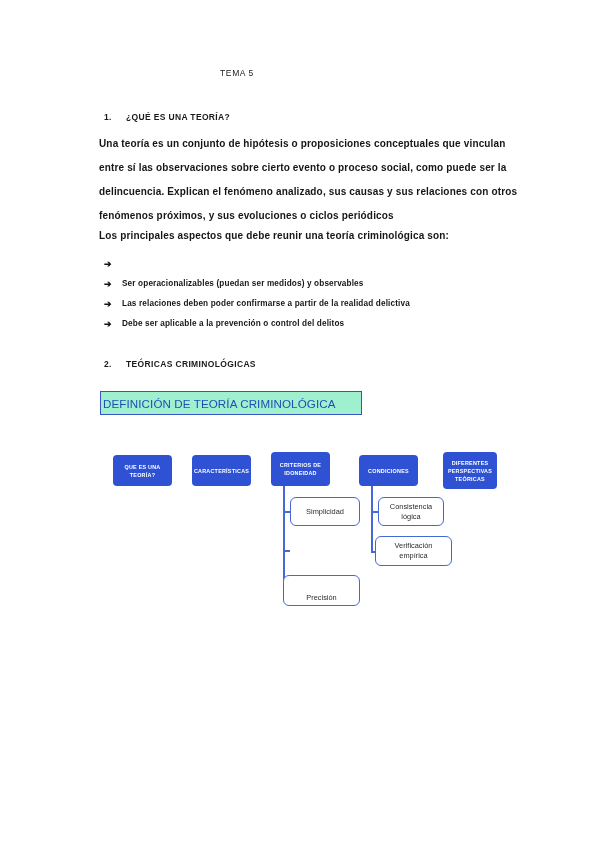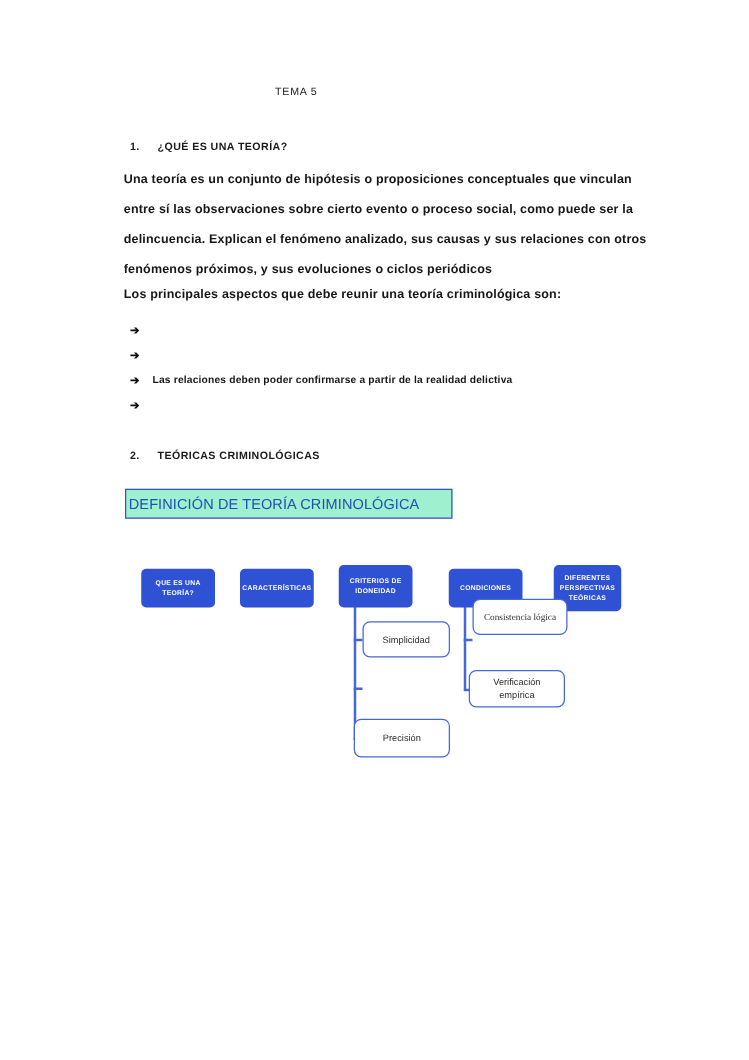--- a/index.html
+++ b/index.html
@@ -170,27 +170,29 @@
 <div class="para" id="para1">Una teoría es un conjunto de hipótesis o proposiciones conceptuales que vinculan entre sí las observaciones sobre cierto evento o proceso social, como puede ser la delincuencia. Explican el fenómeno analizado, sus causas y sus relaciones con otros fenómenos próximos, y sus evoluciones o ciclos periódicos</div>
 
 <div class="para" id="para2">Los principales aspectos que debe reunir una teoría criminológica son:</div>
 
 <div class="bullets">
   <div class="bullet-row">
     <span class="bullet-arrow">➔</span>
   </div>
   <div class="bullet-row">
     <span class="bullet-arrow">➔</span>
+    <span class="bullet-text">Ser operacionalizables (puedan ser medidos) y observables</span>
   </div>
   <div class="bullet-row">
     <span class="bullet-arrow">➔</span>
     <span class="bullet-text">Las relaciones deben poder confirmarse a partir de la realidad delictiva</span>
   </div>
   <div class="bullet-row">
     <span class="bullet-arrow">➔</span>
+    <span class="bullet-text">Debe ser aplicable a la prevención o control del delitos</span>
   </div>
 </div>
 
 <div class="section-heading" id="sec2">
   <span class="num">2.</span><span>TEÓRICAS CRIMINOLÓGICAS</span>
 </div>
 
 <div class="banner">
   <span class="banner-text">DEFINICIÓN DE TEORÍA CRIMINOLÓGICA</span>
 </div>
@@ -224,25 +226,25 @@
 
   <div class="node top" style="left:443px; top:452px; width:54px; height:37px;">
     <span>DIFERENTES PERSPECTIVAS TEÓRICAS</span>
   </div>
 
   <div class="node sub" style="left:290px; top:497px; width:70px; height:29px;justify-content:center;">
     <span>Simplicidad</span>
   </div>
 
 
-  <div class="node sub" style="left:283px; top:575px; width:77px; height:31px;">
+  <div class="node sub" style="left:283px; top:575px; width:77px; height:31px;align-items:flex-end;">
     <span>Precisión</span>
   </div>
 
-  <div class="node sub" style="left:378px; top:479px; width:76px; height:29px;font-family:Liberation Serif, serif;">
+  <div class="node sub" style="left:378px; top:497px; width:66px; height:29px;">
     <span>Consistencia lógica</span>
   </div>
 
   <div class="node sub" style="left:375px; top:536px; width:77px; height:30px;">
     <span>Verificación empírica</span>
   </div>
 
 </div>
 
 </body></html>

